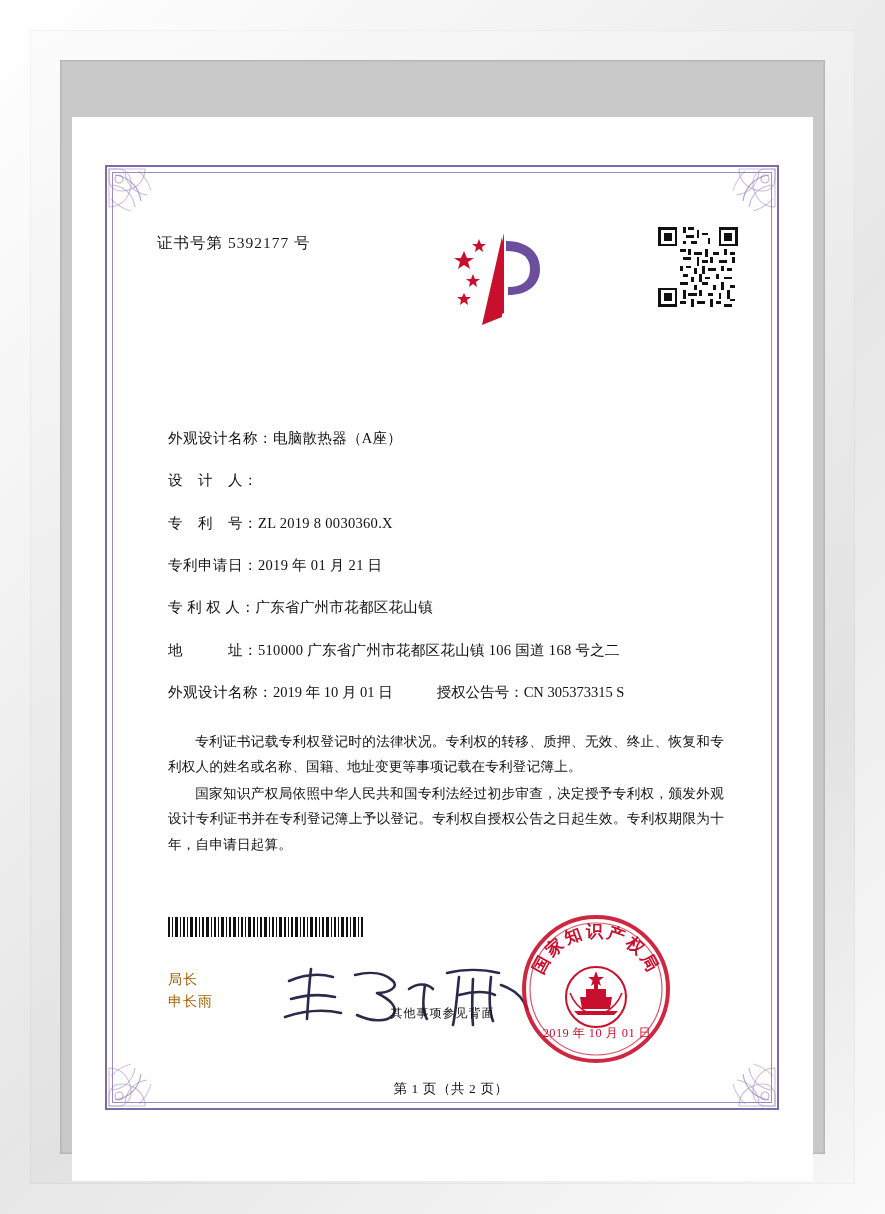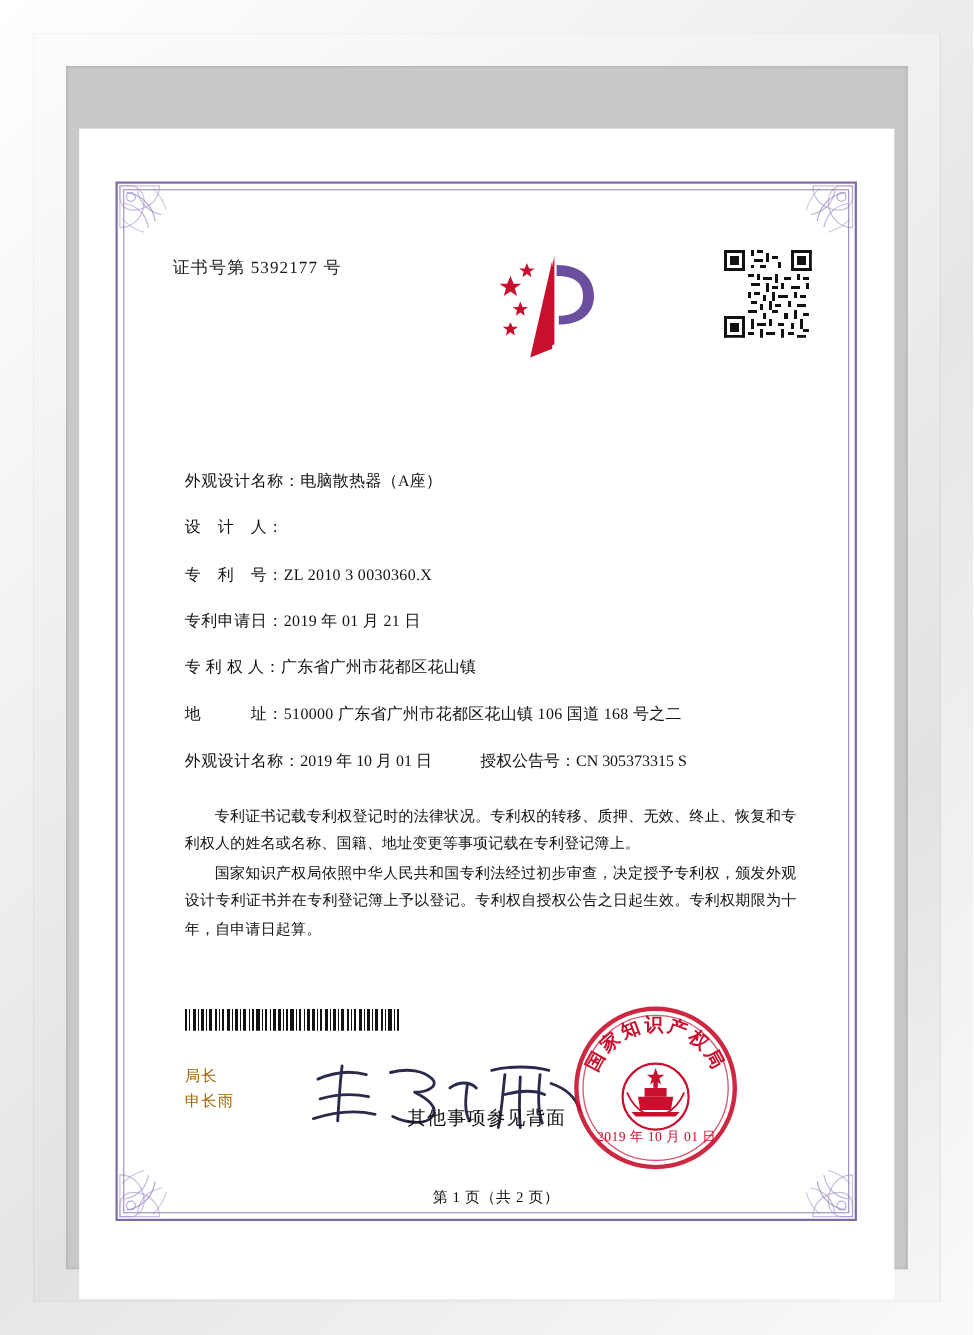--- a/index.html
+++ b/index.html
@@ -198,21 +198,21 @@
     text-align: center;
     font-size: 13.5px;
     color: #111;
     letter-spacing: 0.6px;
   }
   .footnote {
     position: absolute;
     left: 0; right: 0;
     top: 1005px;
     text-align: center;
-    font-size: 17px;
+    font-size: 12px;
     color: #111;
     letter-spacing: 1px;
   }
 </style>
 </head>
 <body>
 
 <div class="page">
 
   <div class="frame-outer"></div>
@@ -379,21 +379,21 @@
     <div class="fields">
       <div class="field-row">
         <span class="field-label">外观设计名称：</span>
         <span class="field-value">电脑散热器（A座）</span>
       </div>
       <div class="field-row">
         <span class="field-label">设　计　人：</span>
       </div>
       <div class="field-row">
         <span class="field-label">专　利　号：</span>
-        <span class="field-value">ZL 2010 3 0030360.X</span>
+        <span class="field-value">ZL 2019 8 0030360.X</span>
       </div>
       <div class="field-row">
         <span class="field-label">专利申请日：</span>
         <span class="field-value">2019 年 01 月 21 日</span>
       </div>
       <div class="field-row">
         <span class="field-label">专 利 权 人：</span>
         <span class="field-value">广东省广州市花都区花山镇</span>
       </div>
       <div class="field-row">

